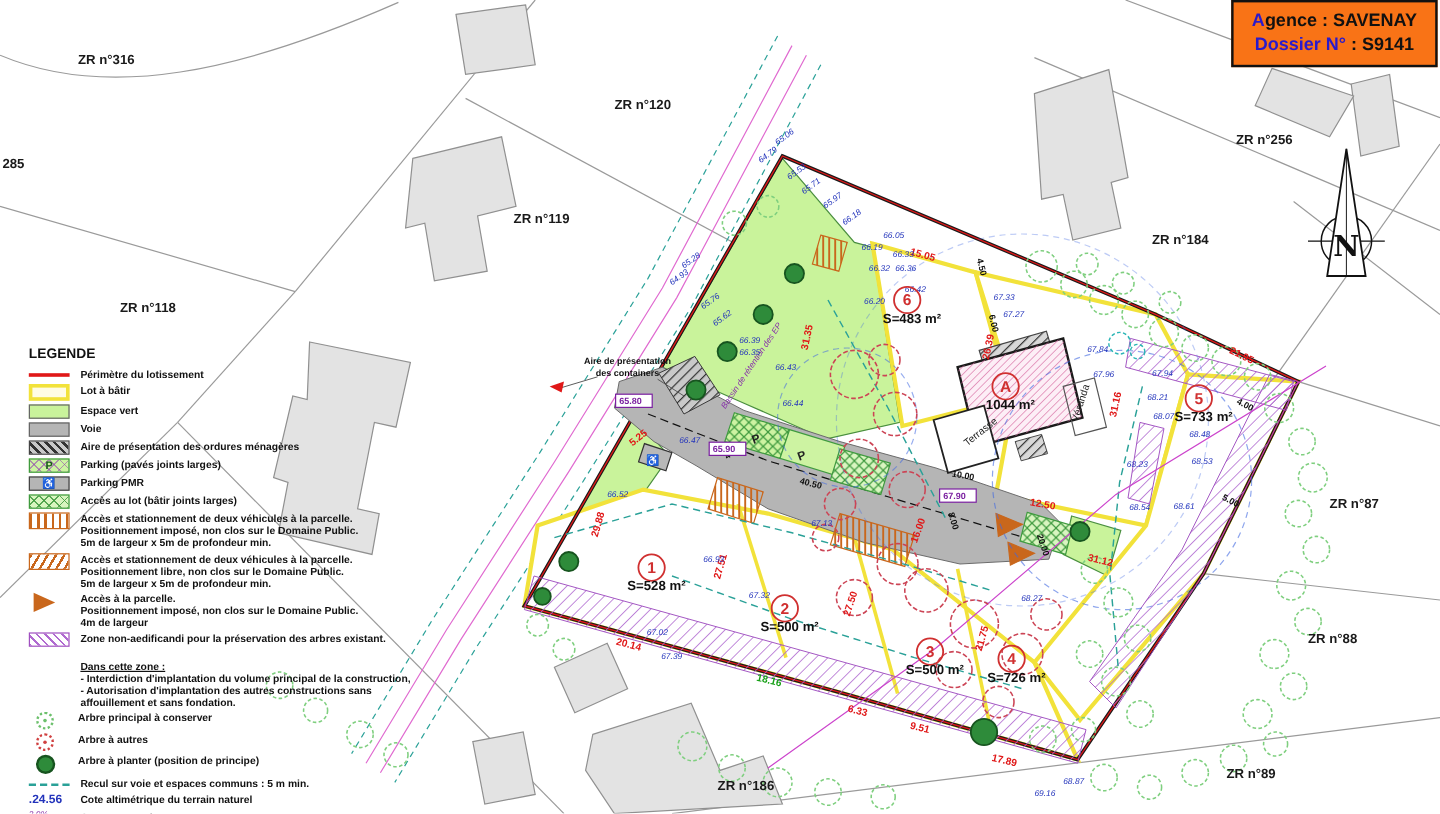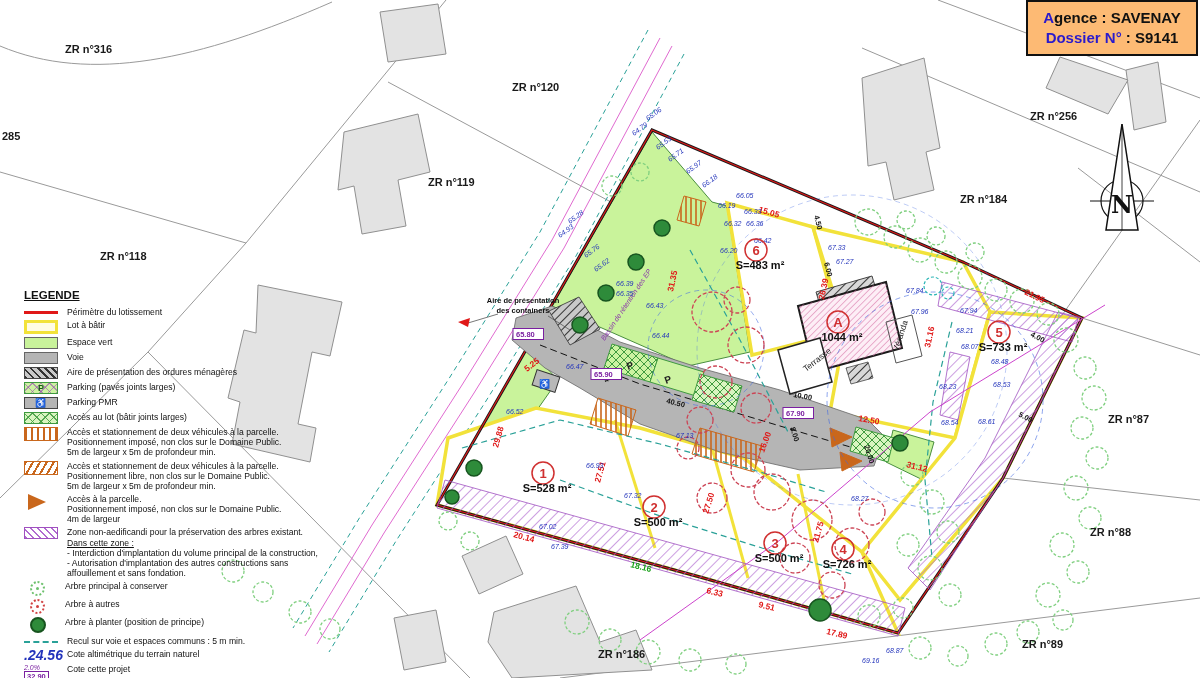--- a/index.html
+++ b/index.html
@@ -1,49 +1,49 @@
 <!DOCTYPE html>
 <html><head>
 <meta charset="utf-8">
 <style>
   html,body{margin:0;padding:0;}
   body{width:1200px;height:678px;position:relative;background:#fff;font-family:"Liberation Sans",sans-serif;overflow:hidden;}
   #plan-svg{position:absolute;left:0;top:0;}
   
-  .header-box{position:absolute;right:2px;top:0;width:168px;height:52px;border:2px solid #111;background:#fdba74;
+  .header-box{position:absolute;right:2px;top:0;width:168px;height:52px;border:2px solid #111;background:#f97316;
     display:flex;flex-direction:column;justify-content:center;align-items:center;z-index:10;}
   .header-line{font-size:15px;font-weight:bold;color:#111;line-height:1.35;white-space:nowrap;}
   .hdr-blue{color:#2a1acc;}
   
   .legend{position:absolute;left:24px;top:289px;width:322px;z-index:9;}
-  .lg-title{font-size:11.5px;font-weight:bold;text-decoration:underline;color:#111;margin-bottom:6px;}
+  .lg-title{font-size:11.5px;font-weight:bold;color:#111;margin-bottom:6px;}
   .lg-row{display:flex;align-items:flex-start;margin-bottom:3px;}
-  .lg-text{font-size:8.6px;font-weight:normal;color:#111;white-space:nowrap;}
+  .lg-text{font-size:8.6px;font-weight:bold;color:#111;white-space:nowrap;}
   .lg-text div{line-height:1.18;}
-  .lg-text .u{text-decoration:underline;}
+  .lg-text .u{text-decoration:underline;margin-top:12px;}
   .sw{width:34px;min-width:34px;height:12px;margin-right:9px;box-sizing:border-box;position:relative;}
   .sw-perimetre{height:0;min-height:0;border-top:3px solid #e01818;margin-top:4px;}
   .sw-lot{background:#fffce4;border:3px solid #f2e23a;height:14px;}
   .sw-vert{background:#c9f39b;border:1px solid #666;}
   .sw-voie{background:#b5b5b5;border:1px solid #666;}
   .sw-ordures{background:repeating-linear-gradient(45deg,#333 0 2px,#c9c9c9 2px 5px);border:1px solid #444;}
   .sw-parking{background:repeating-linear-gradient(45deg,rgba(144,64,176,.55) 0 1px,transparent 1px 6px),repeating-linear-gradient(-45deg,rgba(144,64,176,.55) 0 1px,transparent 1px 6px),#cdf3a2;border:1px solid #3f9a3f;text-align:center;font-size:9px;font-weight:bold;color:#155c15;line-height:11px;}
   .sw-pmr{background:#b5b5b5;border:1px solid #444;text-align:center;font-size:9px;line-height:11px;color:#111;}
   .sw-acces-lot{background:repeating-linear-gradient(45deg,rgba(63,154,63,.85) 0 1px,transparent 1px 6px),repeating-linear-gradient(-45deg,rgba(63,154,63,.85) 0 1px,transparent 1px 6px),#d9f5c0;border:1px solid #3f9a3f;}
   .sw-acc2a{background:repeating-linear-gradient(90deg,#c9671c 0 2px,#fff 2px 6px);border:1px solid #c9671c;height:14px;}
   .sw-acc2b{background:repeating-linear-gradient(120deg,#c9671c 0 2px,#fff 2px 6px);border:1px solid #c9671c;height:14px;}
   .sw-acc-parc{width:0;min-width:0;height:0;border-left:18px solid #c9671c;border-top:8px solid transparent;border-bottom:8px solid transparent;margin-left:4px;margin-right:21px;}
   .sw-zone{background:repeating-linear-gradient(45deg,#b06ad0 0 1.5px,#fff 1.5px 5px);border:1px solid #a050c0;}
   .sw-arb-cons,.sw-arb-abat{width:15px;min-width:15px;height:15px;border:2px dotted #6cc06c;border-radius:50%;margin-left:6px;margin-right:20px;position:relative;}
   .sw-arb-cons::after,.sw-arb-abat::after{content:"";position:absolute;left:4px;top:4px;right:4px;bottom:4px;background:#6cc06c;border-radius:50%;}
   .sw-arb-abat{border-color:#d04040;}
   .sw-arb-abat::after{background:#d04040;}
   .sw-arb-plant{width:16px;min-width:16px;height:16px;background:#2e8b3a;border:2px solid #17541f;border-radius:50%;margin-left:6px;margin-right:19px;}
   .sw-recul{height:0;min-height:0;border-top:2px dashed #2aa198;margin-top:5px;}
-  .sw-cote-alti{background:none;font-size:14px;font-style:italic;font-weight:bold;color:#2233bb;line-height:12px;}
+  .sw-cote-alti{background:none;font-size:10px;font-weight:bold;color:#2233bb;line-height:12px;}
   .sw-cote-voirie{background:none;display:flex;flex-direction:column;align-items:flex-start;height:auto;}
   .sw-cote-voirie .sw-t2{font-size:7px;font-style:italic;color:#7a1fa0;line-height:1;}
   .sw-cote-voirie .sw-t1{border:1px solid #7a1fa0;padding:0 2px;font-size:7.5px;font-weight:bold;color:#7a1fa0;line-height:1.2;}
   
   text{font-family:"Liberation Sans",sans-serif;}
   .elev{font-size:7px;fill:#2233bb;font-style:italic;}
   .dim-red{font-size:8.5px;fill:#e01818;font-weight:bold;}
   .dim-black{font-size:7.5px;fill:#111;font-weight:bold;}
   .dim-green{font-size:8.5px;fill:#17a017;font-weight:bold;}
   .zr{font-size:11px;fill:#1a1a1a;font-weight:bold;}

